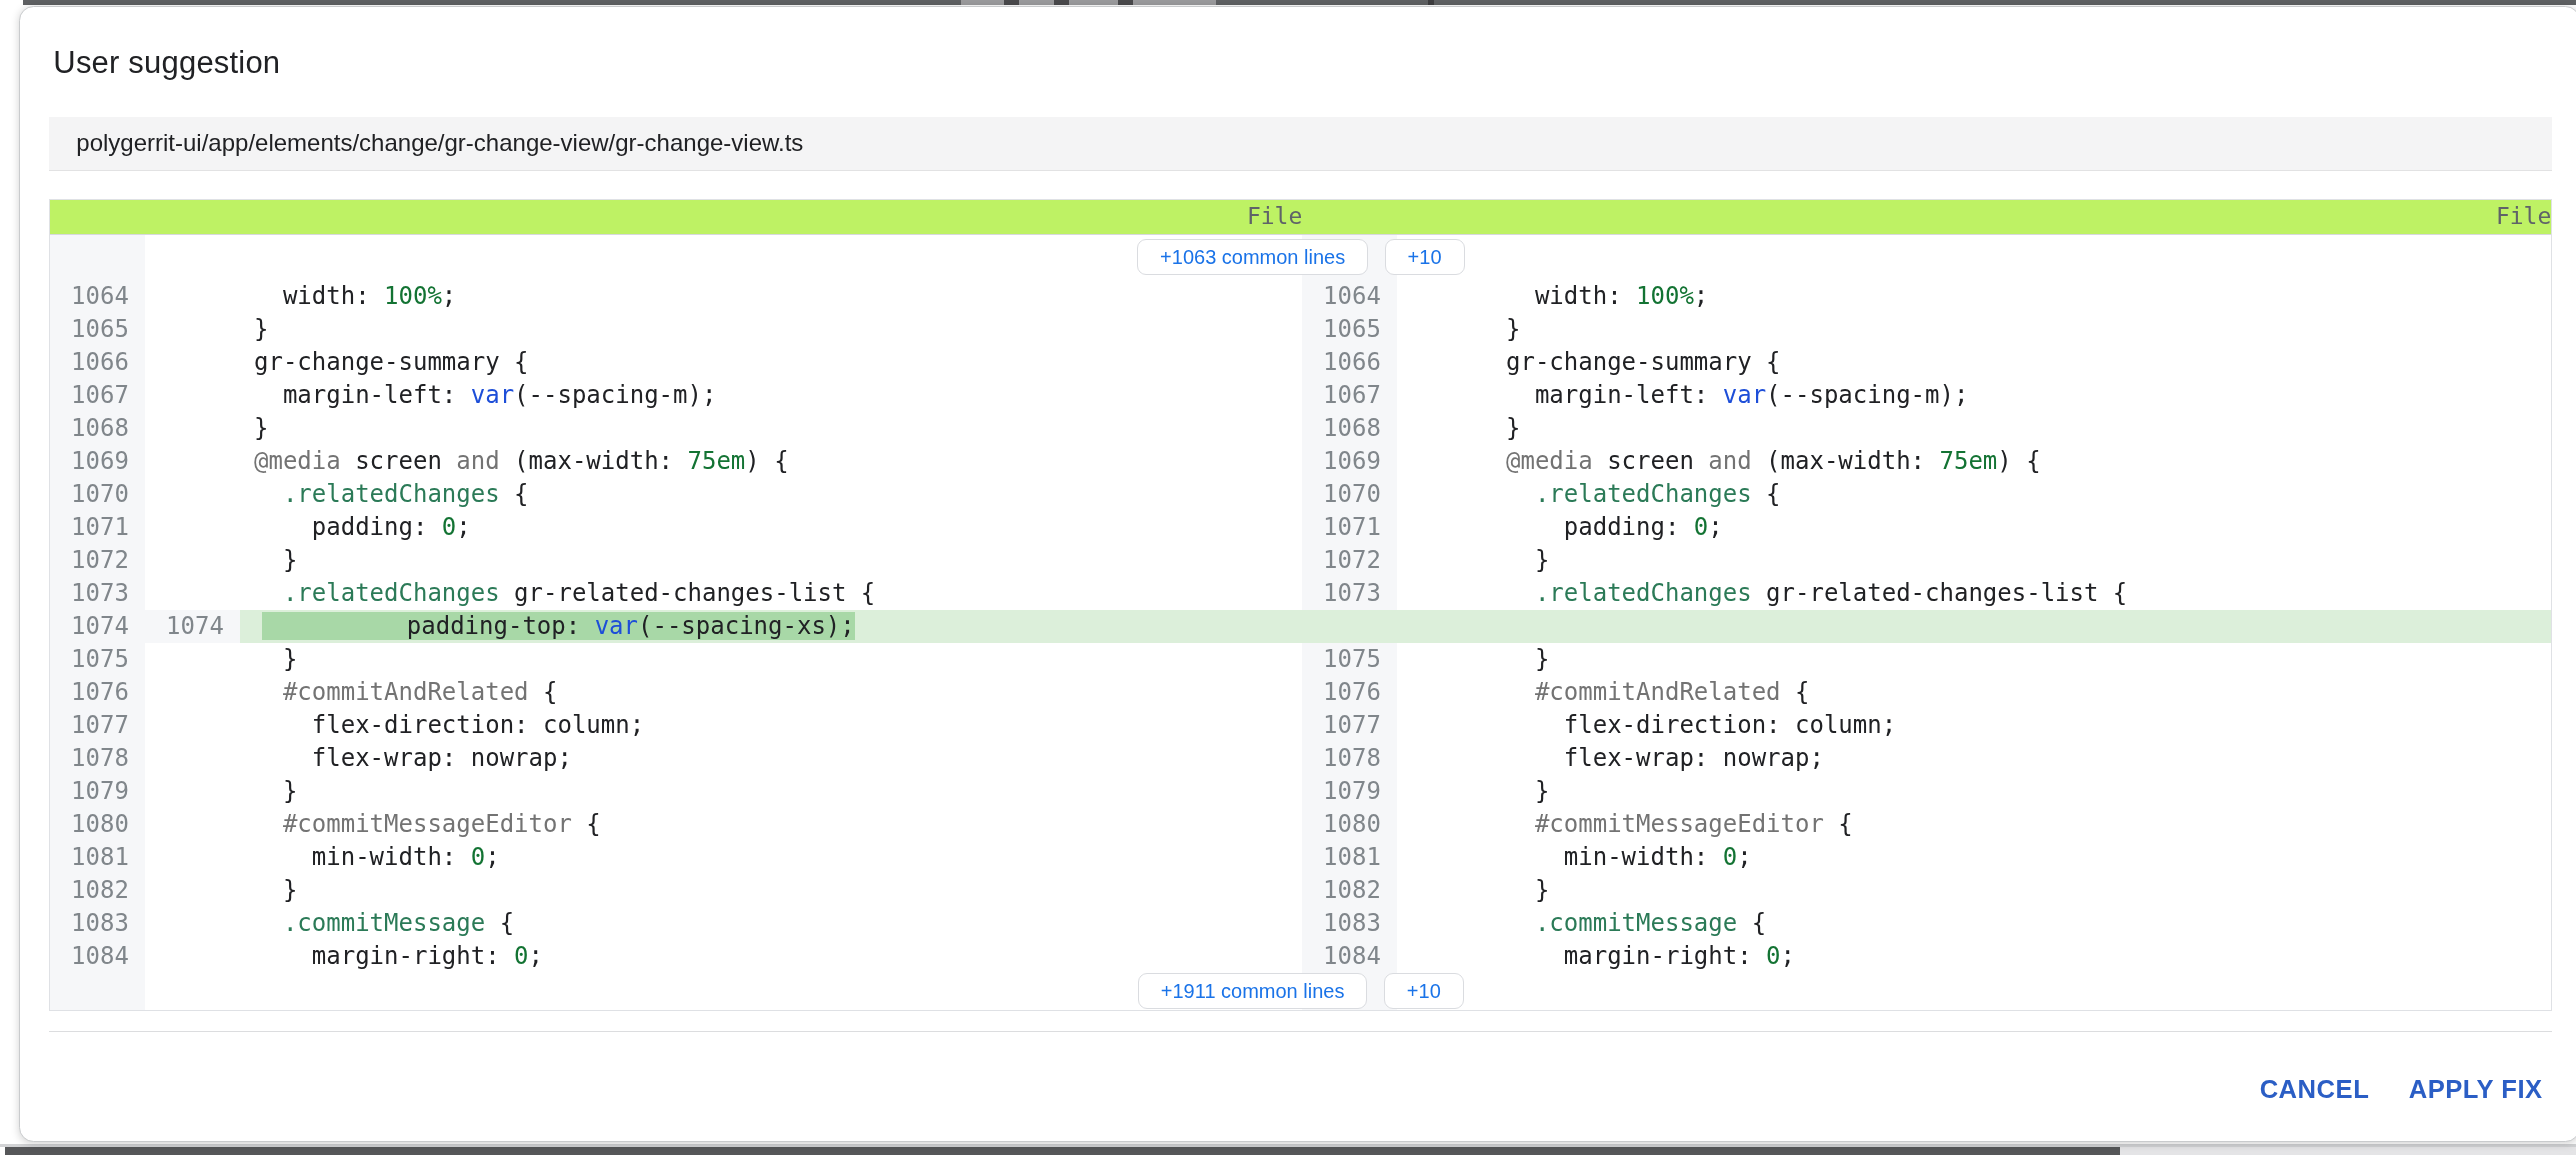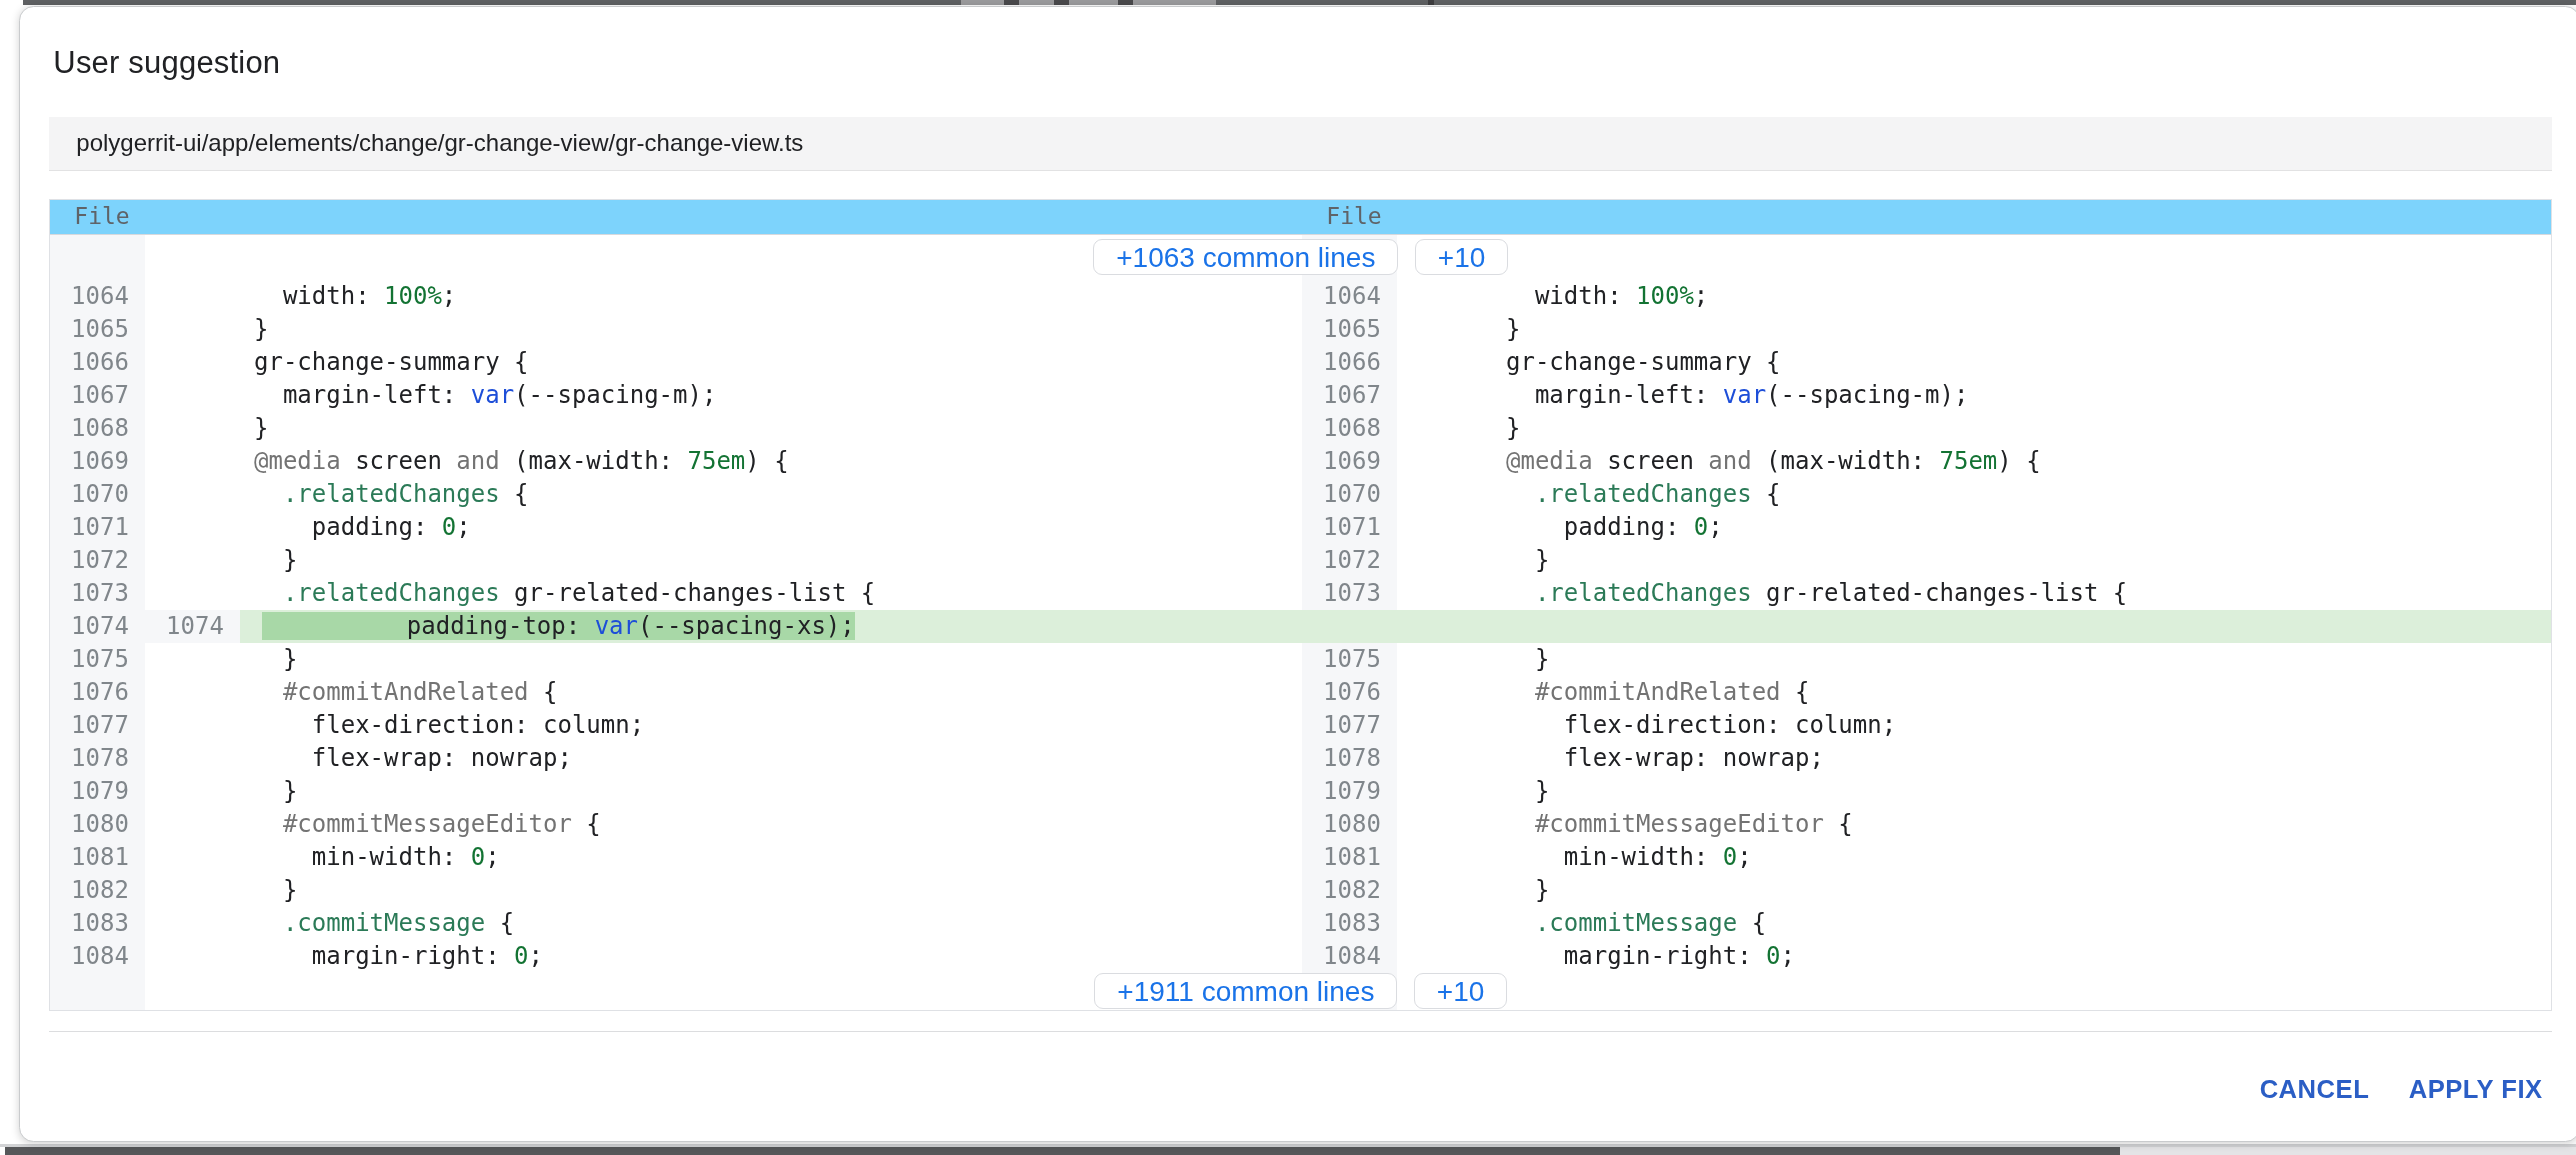--- a/index.html
+++ b/index.html
@@ -34,39 +34,39 @@
     display:flex;align-items:center;
   }
   .file-path-bar span{margin-left:27px;font-size:24px;color:#202124;}
 
   
   .diff{
     position:absolute;left:29px;top:192px;width:2503px;
     border:0.9px solid #dfe1e5;box-sizing:border-box;background:#fff;
     font-family:"DejaVu Sans Mono", monospace;
   }
-  .diff-header{display:flex;height:34px;background:#7dd3fc;border-bottom:1.8px solid #d7d9dd;}
+  .diff-header{display:flex;height:34px;background:#bef264;border-bottom:1.8px solid #d7d9dd;text-align:right;}
   .diff-header .hcell{box-sizing:border-box;padding-left:24px;font-size:23px;line-height:33px;color:#5f6368;}
   .diff-header .hcell.left{width:1252px;}
   .diff-header .hcell.right{width:1249px;}
 
   .ctrl-row{position:relative;display:flex;}
   .ctrl-row.top{height:45px;}
   .ctrl-row.bottom{height:37px;}
   .stripe-ln{width:95px;background:#f6f7f9;}
   .stripe-code-l{width:1157px;}
   .stripe-code-r{width:1154px;flex:1;}
   .ctrl-buttons{
     position:absolute;left:0;top:0;width:100%;height:100%;
     display:flex;align-items:center;justify-content:center;gap:16.4px;
   }
   .ctx-btn{
     font-family:"Liberation Sans", sans-serif;
     background:#fff;border:0.9px solid #dadce0;border-radius:9px;
-    color:#1a73e8;font-size:28px;line-height:27px;padding:3.7px 22px;
+    color:#1a73e8;font-size:20px;line-height:27px;padding:3.7px 22px;
     cursor:pointer;white-space:nowrap;
   }
 
   .row{display:flex;height:33px;}
   .ln{
     width:95px;box-sizing:border-box;padding-right:16.4px;text-align:right;
     background:#f6f7f9;color:#80868b;font-size:24px;line-height:33px;
   }
   .code{
     box-sizing:border-box;padding-left:22px;font-size:24px;line-height:33px;

